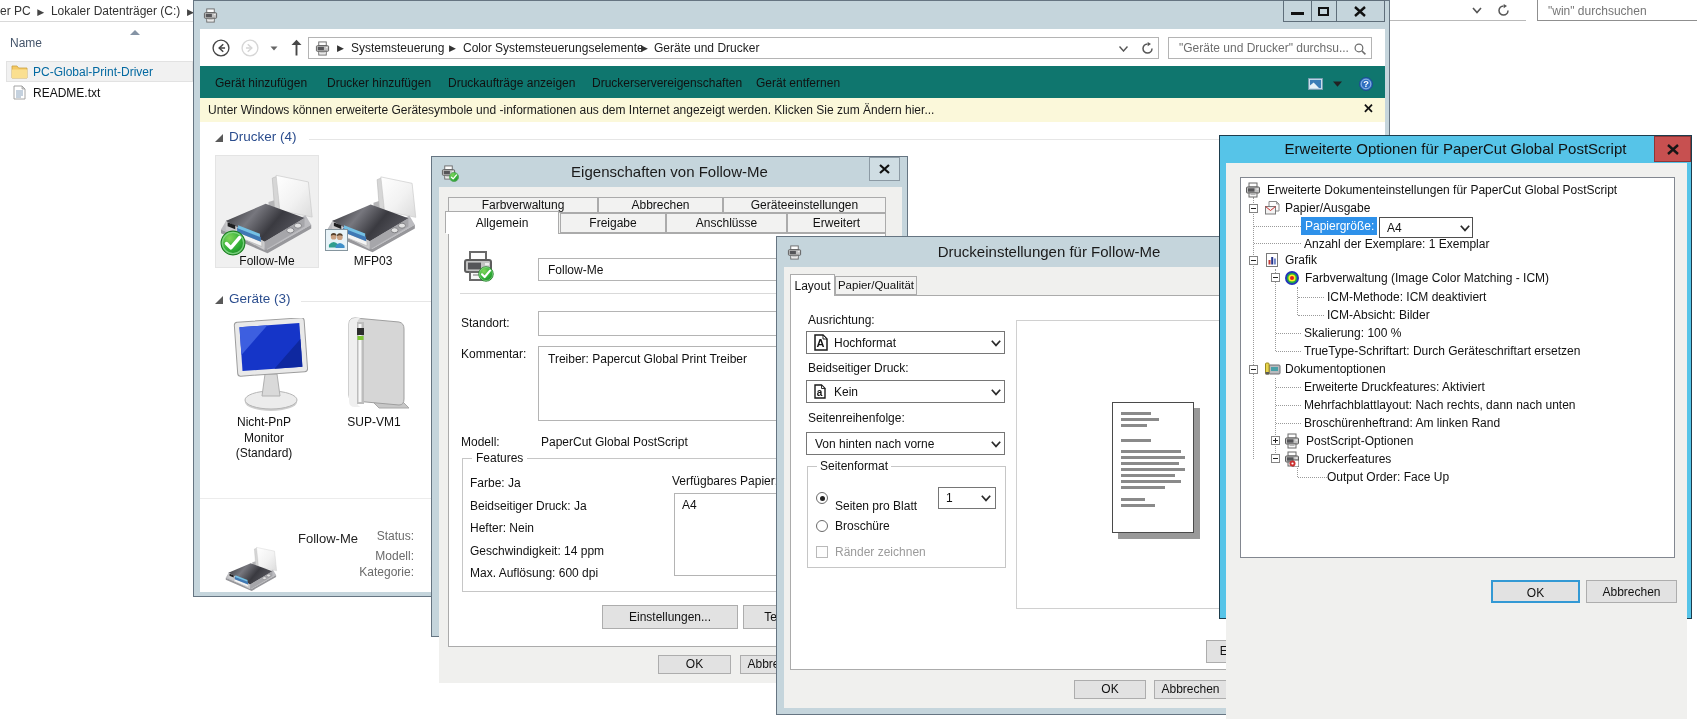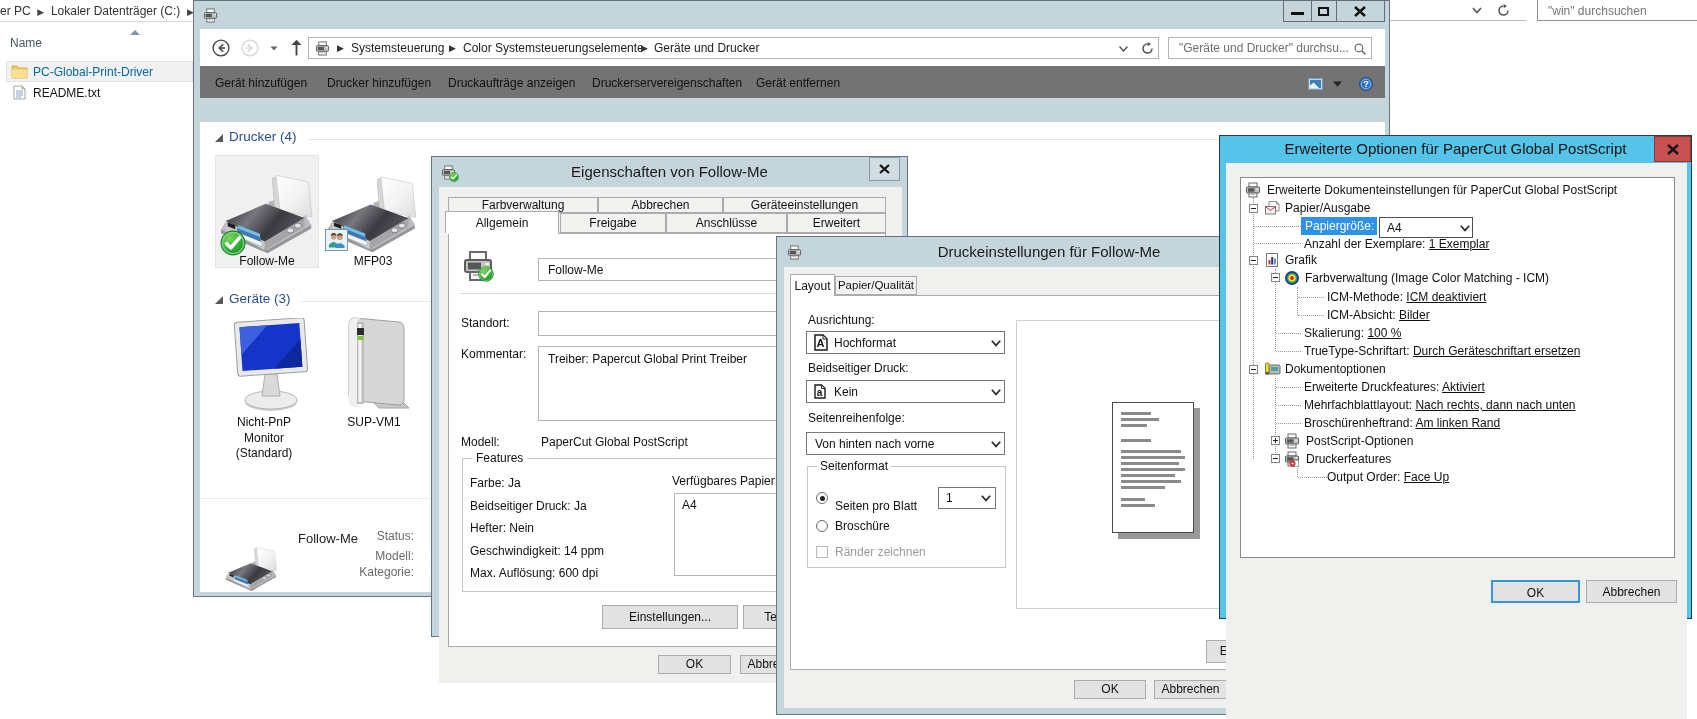--- a/index.html
+++ b/index.html
@@ -5,21 +5,21 @@
 *{margin:0;padding:0;box-sizing:border-box;font-family:"Liberation Sans",sans-serif}
 html,body{width:1697px;height:719px;overflow:hidden}
 body{position:relative;background:#fff;font-size:12px;color:#111}
 .abs{position:absolute}
 .win-chrome{background:#c5d5dc;border:1px solid #667582}
 .dlg-content{background:#f0f0ee}
 .btn{background:#e2e2e2;border:1px solid #adadad;text-align:center;font-size:12px;color:#111}
 .tb{background:#fff;border:1px solid #b4b4b4}
 .combo{background:#fff;border:1px solid #767676}
 svg{display:block}
-.u{text-decoration:underline}
+.u{}
 .trow{position:absolute;white-space:nowrap;font-size:12px;color:#111}
 </style>
 </head>
 <body>
 
 <svg width="0" height="0" style="position:absolute">
 <defs>
 
 <symbol id="printer" viewBox="0 0 105 100">
   <linearGradient id="ptop" x1="0" y1="0" x2="1" y2="0.4">
@@ -170,41 +170,45 @@
     </div>
 
     <div class="abs tb" style="left:968px;top:8px;width:204px;height:22px">
       <div class="abs" style="left:10px;top:3px;color:#6e6e6e">"Geräte und Drucker" durchsu...</div>
       <svg class="abs" style="left:184px;top:4px" width="14" height="14">
           <use href="#mag"></use>
         </svg>
     </div>
   </div>
 
-  <div class="abs" style="left:6px;top:65px;width:1185px;height:32px;background:#737373">
+  <div class="abs" style="left:6px;top:65px;width:1185px;height:32px;background:#0f766e">
     <span class="abs" style="left:15px;top:10px">Gerät hinzufügen</span>
     <span class="abs" style="left:127px;top:10px">Drucker hinzufügen</span>
     <span class="abs" style="left:248px;top:10px">Druckaufträge anzeigen</span>
     <span class="abs" style="left:392px;top:10px">Druckerservereigenschaften</span>
     <span class="abs" style="left:556px;top:10px">Gerät entfernen</span>
     <svg class="abs" style="left:1108px;top:12px" width="15" height="12" viewBox="0 0 16 13">
         <rect x="0.5" y="0.5" width="15" height="12" fill="#cfe5f1" stroke="#7a9bb0"></rect>
         <rect x="2" y="2" width="12" height="9" fill="#3c7eb8"></rect>
         <path d="M2 8 l4 -3 6 6 H2 z" fill="#e8f2f8"></path>
       </svg>
     <svg class="abs" style="left:1133px;top:15px" width="9" height="6" viewBox="0 0 9 6">
         <path d="M0 0.5 H9 L4.5 5.8 z" fill="#222"></path>
       </svg>
     <svg class="abs" style="left:1159px;top:11px" width="14" height="14" viewBox="0 0 15 15">
         <circle cx="7.5" cy="7.5" r="7" fill="#2f6fc1" stroke="#1d4c8f"></circle>
         <circle cx="7.5" cy="7.5" r="5.2" fill="none" stroke="#9cc0e8" stroke-width="1"></circle>
         <text x="7.5" y="11" font-size="10" font-weight="bold" fill="#fff" text-anchor="middle">?</text>
       </svg>
   </div>
 
+  <div class="abs" style="left:6px;top:97px;width:1185px;height:24px;background:#fbf8da">
+    <span class="abs" style="left:8px;top:5px;color:#1a1a1a">Unter Windows können erweiterte Gerätesymbole und -informationen aus dem Internet angezeigt werden. Klicken Sie zum Ändern hier...</span>
+    <span class="abs" style="left:1163px;top:3px;font-weight:bold;font-size:13px;color:#111">✕</span>
+  </div>
 
   <div class="abs" style="left:6px;top:121px;width:1185px;height:376px;background:#fff">
 
     <svg class="abs" style="left:15px;top:12px" width="8" height="8" viewBox="0 0 8 8">
         <path d="M8 0 L8 8 L0 8 z" fill="#595959"></path>
       </svg>
     <div class="abs" style="left:29px;top:7px;font-size:13.5px;color:#2b4d8e">Drucker (4)</div>
     <div class="abs" style="left:109px;top:17px;width:1064px;height:1px;background:#e6e6e6"></div>
 
     <div class="abs" style="left:15px;top:33px;width:104px;height:113px;background:#f0f0f0;border:1px solid #e4e4e4"></div>

